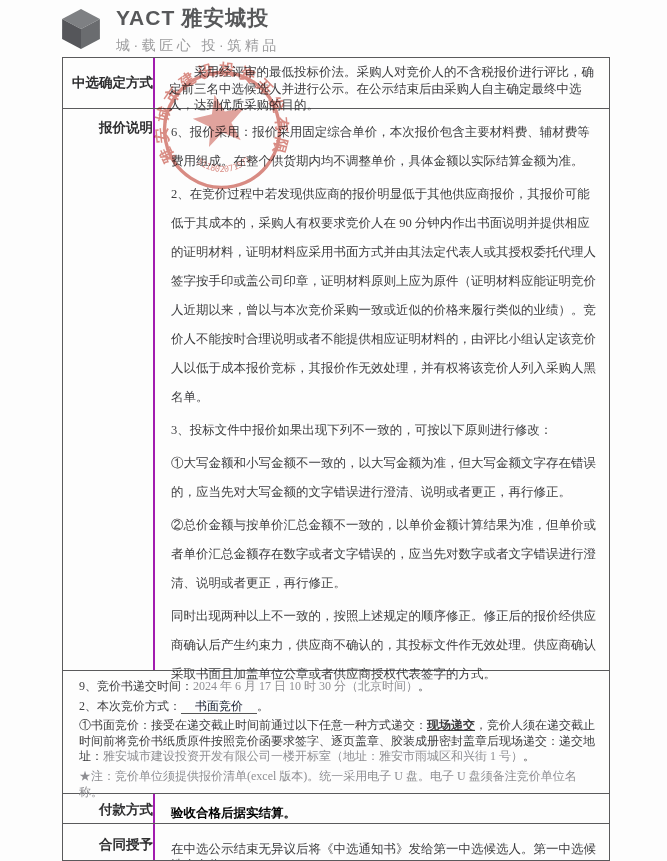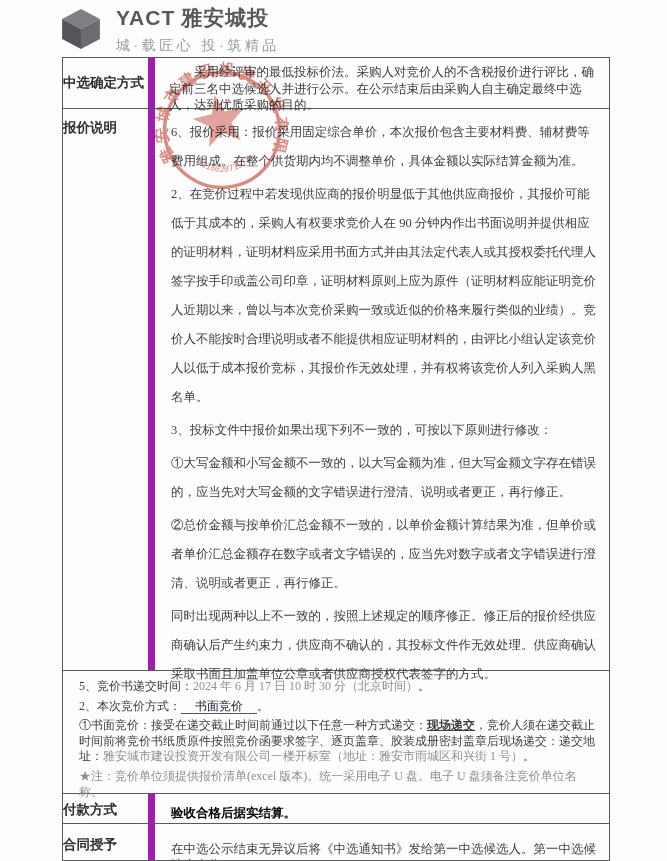--- a/index.html
+++ b/index.html
@@ -15,21 +15,21 @@
   .logo-line1 .cn{margin-left:6px;}
   .tagline{font-family:"Liberation Sans","DejaVu Sans",sans-serif;font-size:14px;color:#9a9a9c;
            letter-spacing:3.5px;margin-top:8px;}
 
   
   .doc-table{position:absolute;left:62px;top:57px;width:548px;height:804px;
              border:1.5px solid #5a5a5c;box-sizing:border-box;overflow:hidden;background:transparent;}
   .trow{display:flex;border-bottom:1px solid #5a5a5c;box-sizing:content-box;}
   .trow:last-child{border-bottom:none;}
   .cell{box-sizing:border-box;}
-  .label{width:92px;flex:0 0 92px;border-right:7px solid #a21caf;text-align:left;
+  .label{width:92px;flex:0 0 92px;border-right:2px solid #a21caf;text-align:right;
          font-family:Liberation Sans, sans-serif;font-weight:700;
          font-size:13.5px;color:#2f2f31;}
   .content{flex:1;color:#3d3d3f;}
   .content p{margin:4px;}
 
   .r0{height:50px;}
   .r0 .label{padding-top:16px;}
   .r0 .content{font-size:12.5px;line-height:16.5px;padding:2px 8px 0 10px;}
   .r0 p.indent{text-indent:2em;}
 
@@ -92,21 +92,21 @@
           <p><span class="seg-n">6、报价采用：报价采用固定综合单价，本次报价包含主要材料费、辅材费等费用组成。在整个供货期内均不调整单价，具体金额以实际结算金额为准。</span></p>
           <p><span class="seg-n">2、在竞价过程中若发现供应商的报价明显低于其他供应商报价，其报价可能低于其成本的，采购人有权要求竞价人在 90 分钟内作出书面说明并提供相应的证明材料，证明材料应采用书面方式并由其法定代表人或其授权委托代理人签字按手印或盖公司印章，证明材料原则上应为原件（证明材料应能证明竞价人近期以来，曾以与本次竞价采购一致或近似的价格来履行类似的业绩）。竞价人不能按时合理说明或者不能提供相应证明材料的，由评比小组认定该竞价人以低于成本报价竞标，其报价作无效处理，并有权将该竞价人列入采购人黑名单。</span></p>
           <p><span class="seg-n">3、投标文件中报价如果出现下列不一致的，可按以下原则进行修改：</span></p>
           <p><span class="seg-n">①大写金额和小写金额不一致的，以大写金额为准，但大写金额文字存在错误的，应当先对大写金额的文字错误进行澄清、说明或者更正，再行修正。</span></p>
           <p><span class="seg-n">②总价金额与按单价汇总金额不一致的，以单价金额计算结果为准，但单价或者单价汇总金额存在数字或者文字错误的，应当先对数字或者文字错误进行澄清、说明或者更正，再行修正。</span></p>
           <p><span class="seg-n">同时出现两种以上不一致的，按照上述规定的顺序修正。修正后的报价经供应商确认后产生约束力，供应商不确认的，其投标文件作无效处理。供应商确认采取书面且加盖单位公章或者供应商授权代表签字的方式。</span></p>
         </div>
       </div>
       <div class="trow r2">
         <div class="cell content">
-          <p><span class="seg-n">5、竞价书递交时间：</span><span class="seg-g">2024 年 6 月 17 日 10 时 30 分（北京时间）</span><span class="seg-n">。</span></p>
+          <p><span class="seg-n">9、竞价书递交时间：</span><span class="seg-g">2024 年 6 月 17 日 10 时 30 分（北京时间）</span><span class="seg-n">。</span></p>
           <p><span class="seg-n">2、本次竞价方式：</span><span class="seg-gu">书面竞价</span><span class="seg-n">。</span></p>
           <p><span class="seg-n">①书面竞价：接受在递交截止时间前通过以下任意一种方式递交：</span><span class="seg-bu">现场递交</span><span class="seg-n">，竞价人须在递交截止时间前将竞价书纸质原件按照竞价函要求签字、逐页盖章、胶装成册密封盖章后现场递交：递交地址：</span><span class="seg-g">雅安城市建设投资开发有限公司一楼开标室（地址：雅安市雨城区和兴街 1 号）</span><span class="seg-n">。</span></p>
           <p><span class="seg-g">★注：竞价单位须提供报价清单(excel 版本)。统一采用电子 U 盘。电子 U 盘须备注竞价单位名称。</span></p>
         </div>
       </div>
       <div class="trow r3">
         <div class="cell label">付款方式</div>
         <div class="cell content">
           <p><span class="seg-b">验收合格后据实结算。</span></p>
         </div>

